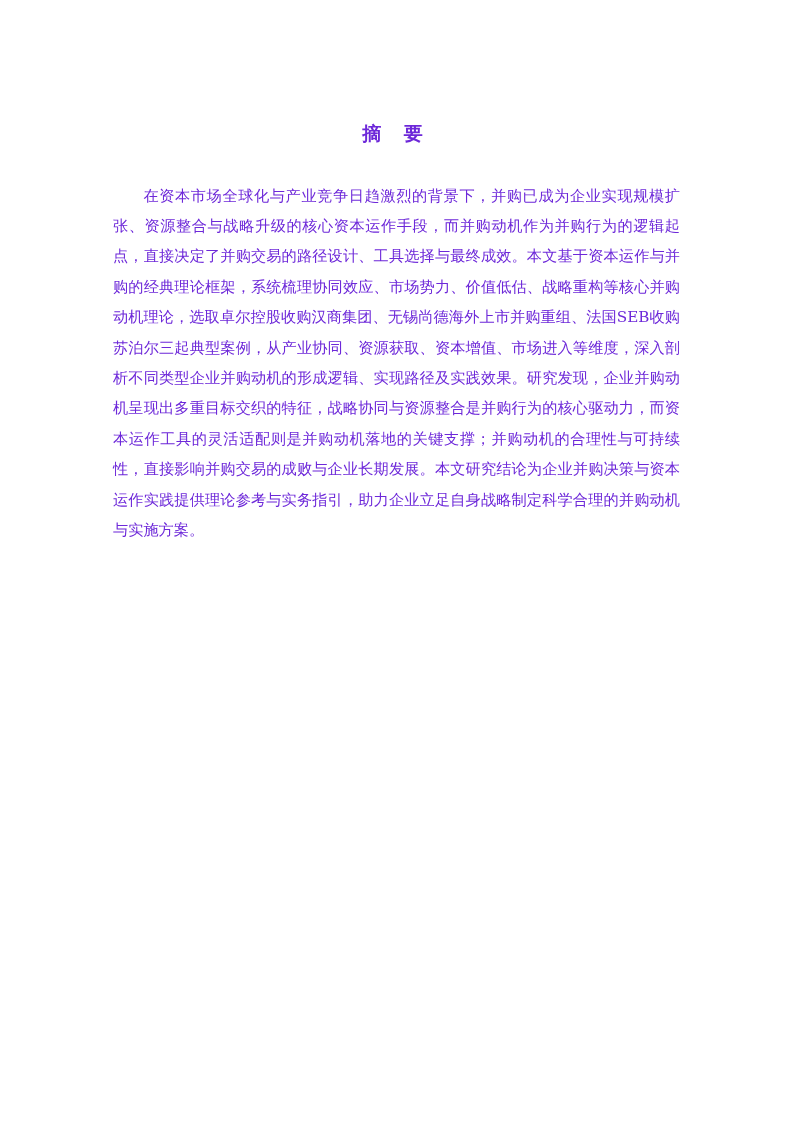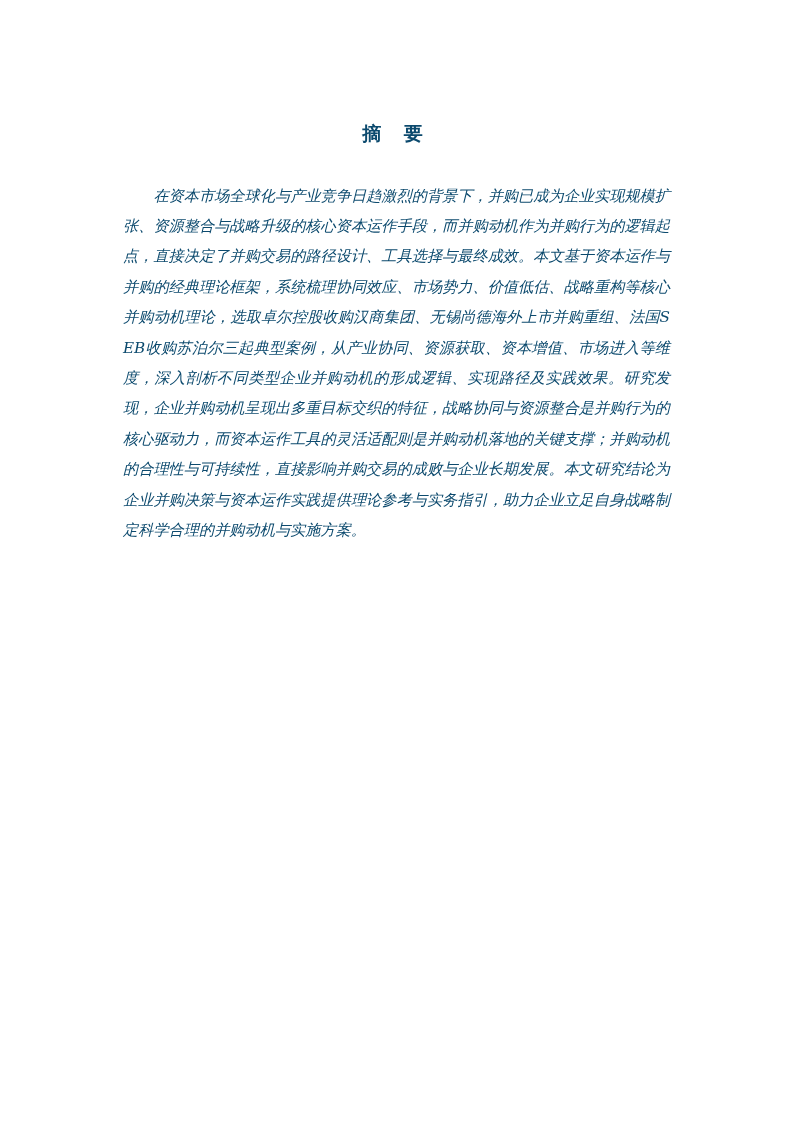--- a/index.html
+++ b/index.html
@@ -8,21 +8,21 @@
     background: #ffffff;
   }
   .page {
     position: relative;
     width: 793px;
     height: 984px;
     background: #ffffff;
     margin: 0 auto;
     overflow: hidden;
     font-family: "DejaVu Serif", "Liberation Serif", serif;
-    color: #0c4a6e;
+    color: #6d28d9;
   }
   .content {
     position: absolute;
     left: 113px;
     top: 120px;
     width: 567px;
   }
   .doc-title {
     text-align: center;
     font-family: "DejaVu Sans", "Liberation Sans", sans-serif;
@@ -31,23 +31,22 @@
     letter-spacing: 8px;
     margin: 0 0 34px 0;
     line-height: 1.4;
   }
   .abstract-body {
     font-size: 15.2px;
     line-height: 2.0;
     text-align: justify;
     text-justify: inter-ideograph;
     text-indent: 2em;
-    margin: 10px;
+    margin: 0;
     word-break: break-all;
-    font-style: italic;
   }
 </style>
 </head>
 <body>
 
 <div class="page">
   <div class="content">
     <h1 class="doc-title">摘 要</h1>
     <p class="abstract-body">在资本市场全球化与产业竞争日趋激烈的背景下，并购已成为企业实现规模扩张、资源整合与战略升级的核心资本运作手段，而并购动机作为并购行为的逻辑起点，直接决定了并购交易的路径设计、工具选择与最终成效。本文基于资本运作与并购的经典理论框架，系统梳理协同效应、市场势力、价值低估、战略重构等核心并购动机理论，选取卓尔控股收购汉商集团、无锡尚德海外上市并购重组、法国SEB收购苏泊尔三起典型案例，从产业协同、资源获取、资本增值、市场进入等维度，深入剖析不同类型企业并购动机的形成逻辑、实现路径及实践效果。研究发现，企业并购动机呈现出多重目标交织的特征，战略协同与资源整合是并购行为的核心驱动力，而资本运作工具的灵活适配则是并购动机落地的关键支撑；并购动机的合理性与可持续性，直接影响并购交易的成败与企业长期发展。本文研究结论为企业并购决策与资本运作实践提供理论参考与实务指引，助力企业立足自身战略制定科学合理的并购动机与实施方案。</p>
   </div>

